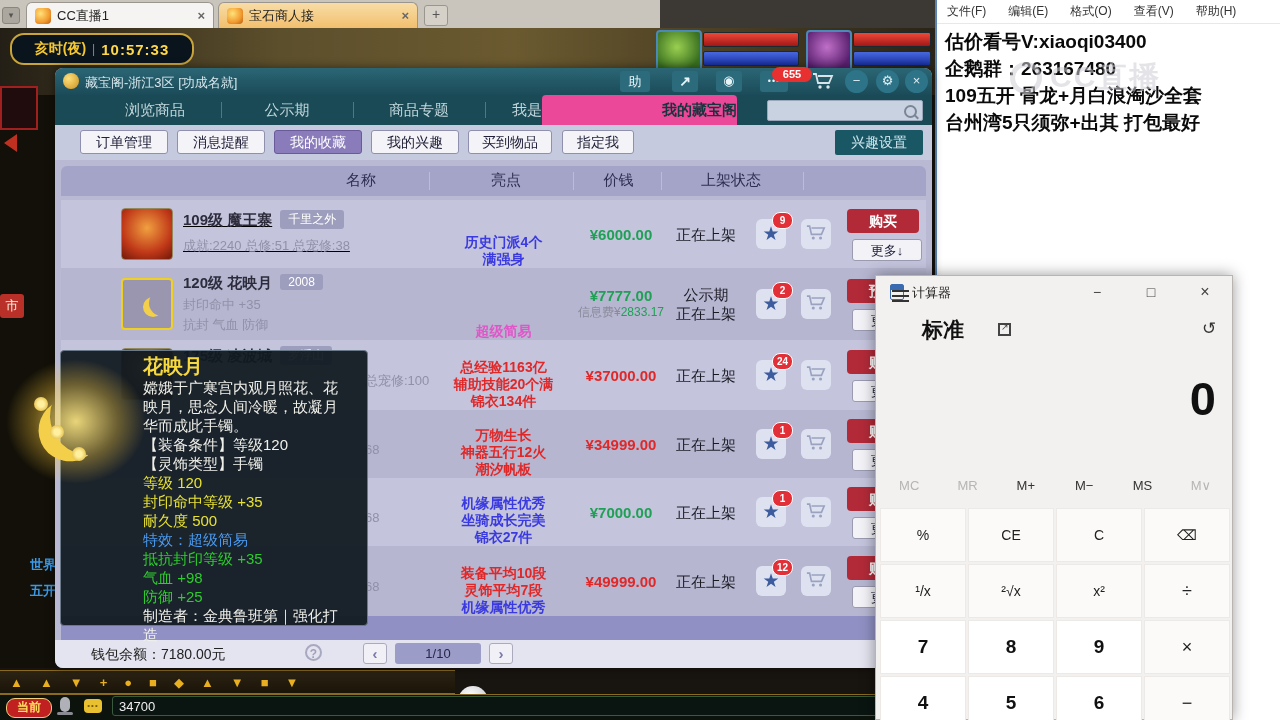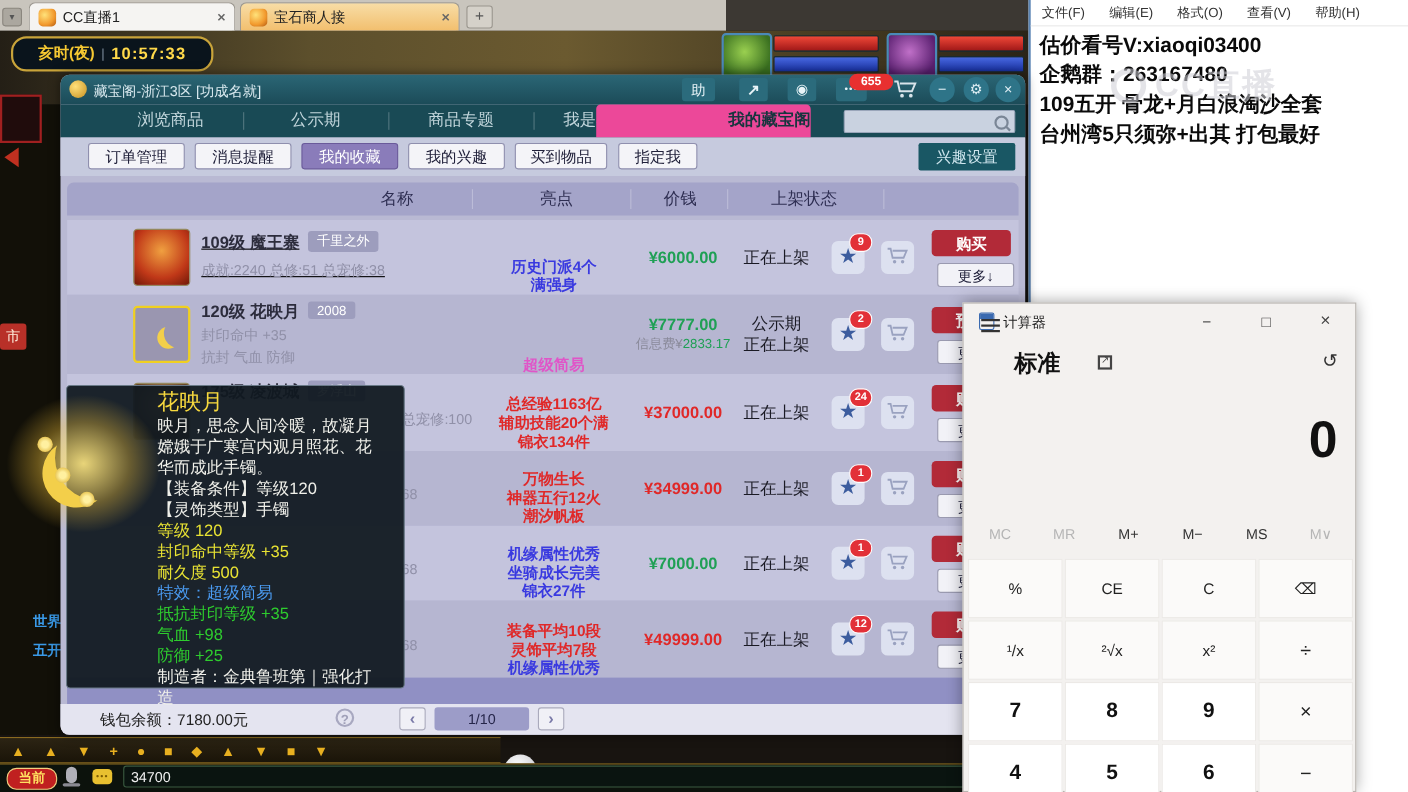--- a/index.html
+++ b/index.html
@@ -95,21 +95,21 @@
   .darkband{left:6px;top:548px;width:865px;height:24px;background:#9090c4;}
   .cbg-foot{left:0;top:572px;width:877px;height:28px;background:#e4e4f0;border-radius:0 0 8px 8px;}
   .wallet{left:36px;top:6px;font-size:14px;color:#222;}
   .qmark{left:250px;top:4px;width:17px;height:17px;border:2px solid #a8a8c0;border-radius:50%;color:#a0a0b8;font-size:12px;font-weight:bold;text-align:center;line-height:16px;box-sizing:border-box;}
   .pgbtn{top:3px;width:24px;height:21px;background:#f0f0f6;border:1px solid #aaaabc;border-radius:3px;color:#7a7aa8;font-size:15px;font-weight:bold;text-align:center;line-height:19px;box-sizing:border-box;}
   .pgbox{left:340px;top:3px;width:86px;height:21px;background:#9c9cc8;border-radius:3px;color:#26264a;font-size:13px;text-align:center;line-height:21px;}
   .cartsvg{margin-top:5px;}
   
   .tooltip{left:60px;top:350px;width:306px;height:274px;background:rgba(16,24,32,.94);border:1px solid #6a7a88;border-radius:4px;z-index:50;}
   .tt-col{position:absolute;left:82px;top:3px;width:218px;}
-  .tt-title{font-size:20px;font-weight:normal;color:#f7d93e;line-height:24px;}
+  .tt-title{font-size:20px;font-weight:bold;color:#f7d93e;line-height:24px;}
   .tt-l{font-size:15px;line-height:19px;white-space:nowrap;}
   .c-w{color:#f0f0ea;}.c-y{color:#e8e233;}.c-b{color:#4a9af0;}.c-g{color:#2ecc2e;}
   .moonwrap{position:absolute;left:-55px;top:8px;width:140px;height:125px;z-index:51;}
   .moonglow{position:absolute;left:0;top:0;width:140px;height:125px;background:radial-gradient(closest-side,rgba(255,232,130,.9),rgba(255,204,60,.35) 60%,transparent);}
   .crescent{position:absolute;left:44px;top:18px;width:78px;height:78px;border-radius:50%;box-shadow:-22px 10px 0 -8px #f3cf4a;transform:rotate(-12deg);}
   .flower{position:absolute;width:14px;height:14px;border-radius:50%;background:radial-gradient(circle,#fff0a0 30%,#d8a820);}
   
   .calc{left:875px;top:275px;width:358px;height:445px;background:#f3f1ef;border:1px solid #b8b4b0;box-shadow:0 0 14px rgba(0,0,0,.4);z-index:60;box-sizing:border-box;}
   .calc-title{left:0;top:0;width:356px;height:32px;}
   .calc-ico{left:14px;top:8px;width:14px;height:16px;border:1px solid #3a6ab0;border-radius:2px;box-sizing:border-box;}
@@ -455,22 +455,22 @@
   <div class="abs tooltip">
     <div class="moonwrap">
       <div class="moonglow"></div>
       <div class="crescent"></div>
       <div class="flower" style="left:28px;top:38px;"></div>
       <div class="flower" style="left:44px;top:66px;"></div>
       <div class="flower" style="left:66px;top:88px;"></div>
     </div>
     <div class="tt-col">
       <div class="tt-title">花映月</div>
+      <div class="tt-l c-w">嫦娥于广寒宫内观月照花、花</div>
       <div class="tt-l c-w">映月，思念人间冷暖，故凝月</div>
-      <div class="tt-l c-w">嫦娥于广寒宫内观月照花、花</div>
       <div class="tt-l c-w">华而成此手镯。</div>
       <div class="tt-l c-w">【装备条件】等级120</div>
       <div class="tt-l c-w">【灵饰类型】手镯</div>
       <div class="tt-l c-y">等级 120</div>
       <div class="tt-l c-y">封印命中等级 +35</div>
       <div class="tt-l c-y">耐久度 500</div>
       <div class="tt-l c-b">特效：超级简易</div>
       <div class="tt-l c-g">抵抗封印等级 +35</div>
       <div class="tt-l c-g">气血 +98</div>
       <div class="tt-l c-g">防御 +25</div>

